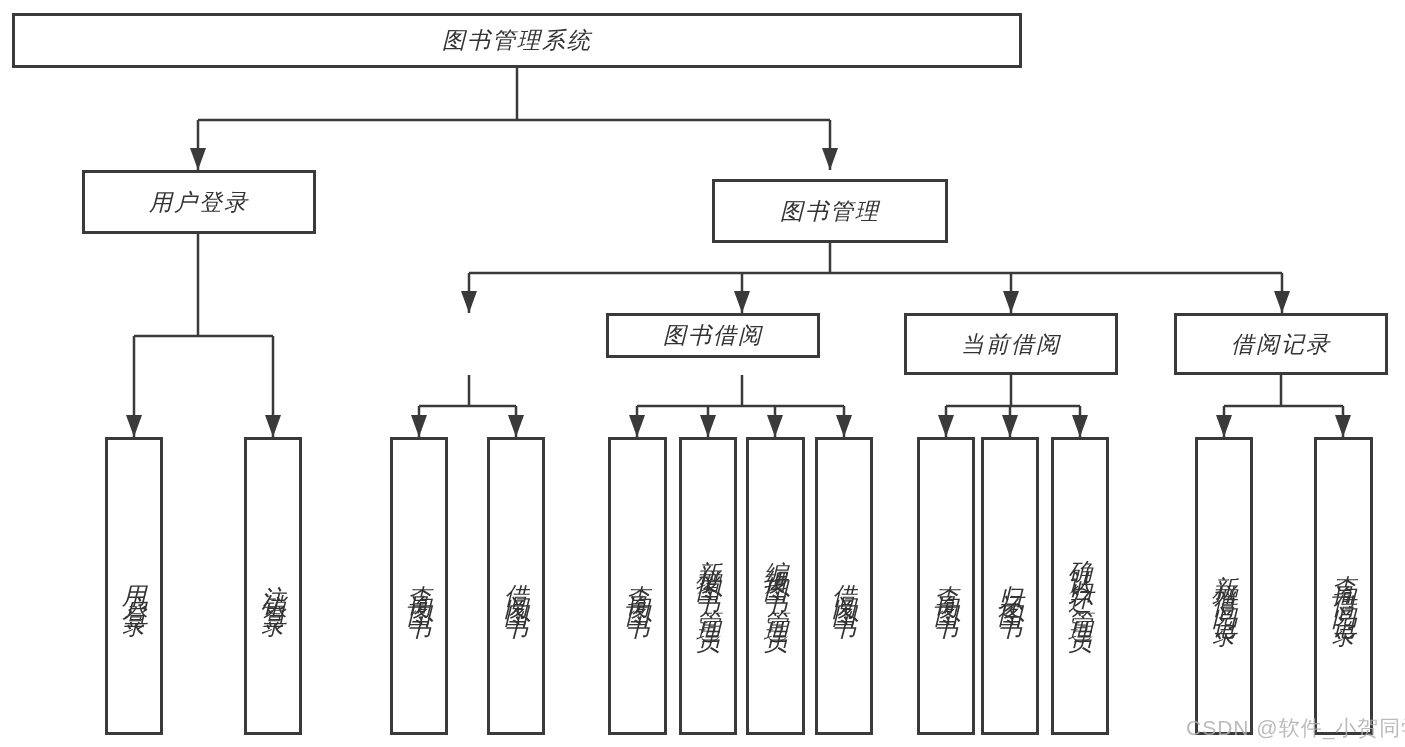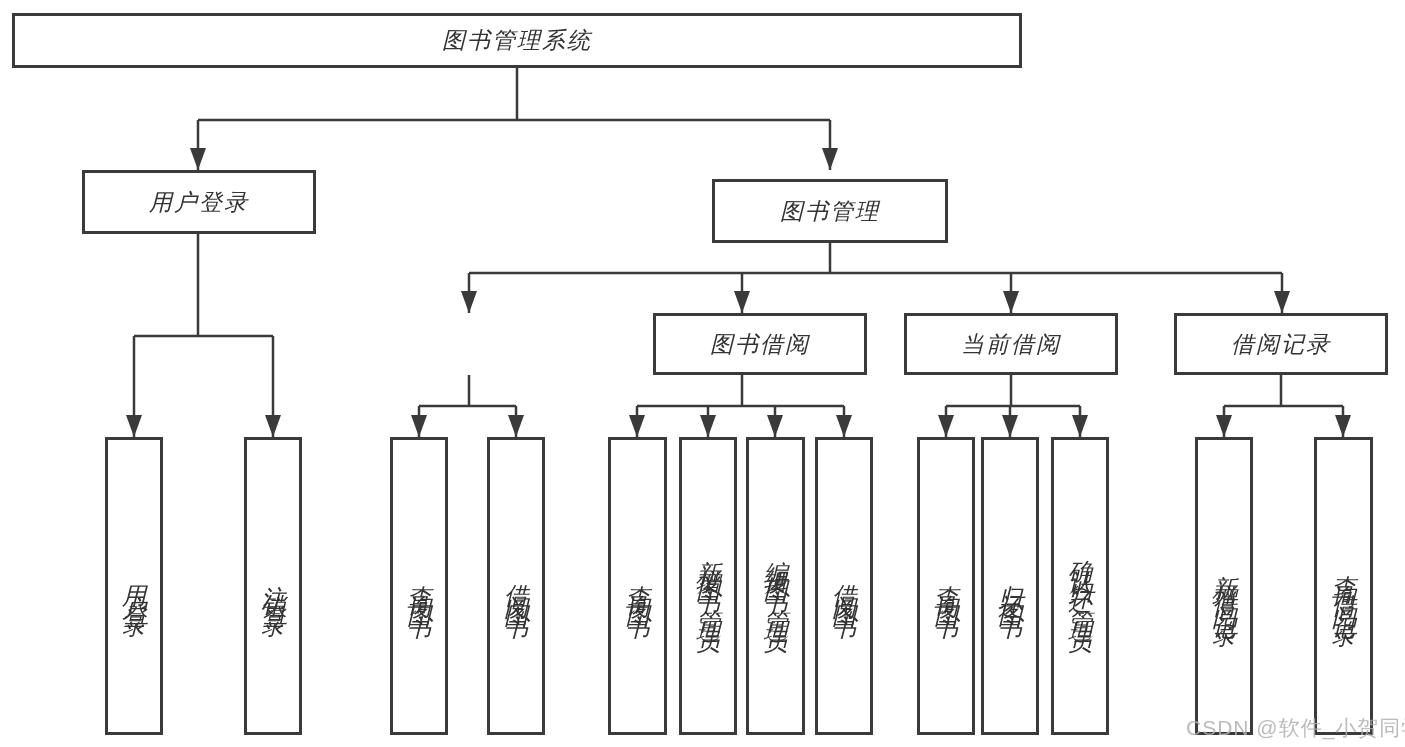--- a/index.html
+++ b/index.html
@@ -100,21 +100,21 @@
     <span>图书管理系统</span>
   </div>
 
   <div class="node" style="left:82px; top:170px; width:234px; height:64px;">
     <span>用户登录</span>
   </div>
   <div class="node" style="left:712px; top:170px; width:236px; height:64px;margin-top:9px;">
     <span>图书管理</span>
   </div>
 
-  <div class="node" style="left:653px; top:313px; width:214px; height:62px;justify-content:center;">
+  <div class="node" style="left:606px; top:313px; width:214px; height:45px;justify-content:center;">
     <span>图书借阅</span>
   </div>
   <div class="node" style="left:904px; top:313px; width:214px; height:62px;">
     <span>当前借阅</span>
   </div>
   <div class="node" style="left:1174px; top:313px; width:214px; height:62px;">
     <span>借阅记录</span>
   </div>
 
   <div class="node leaf" style="left:105px; top:437px; width:58px; height:298px;">

